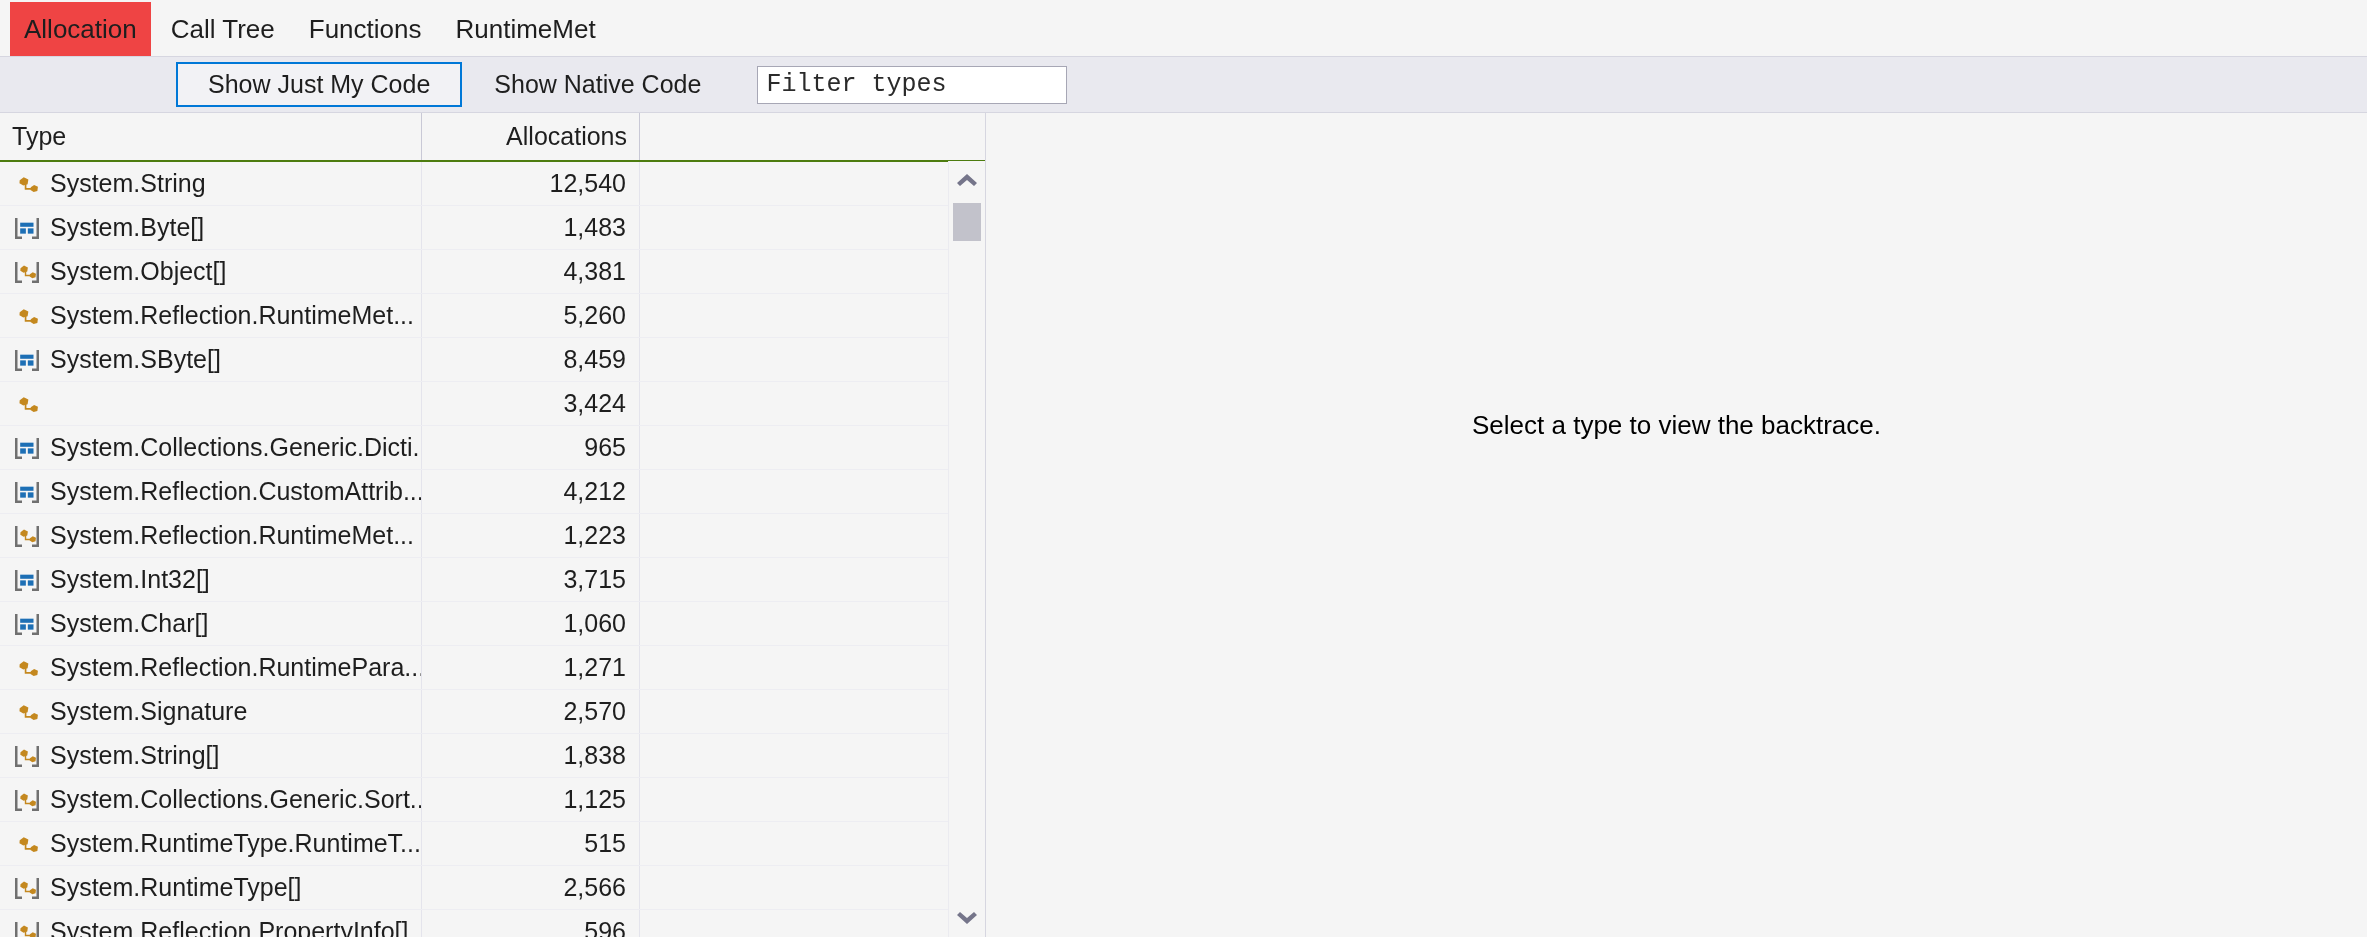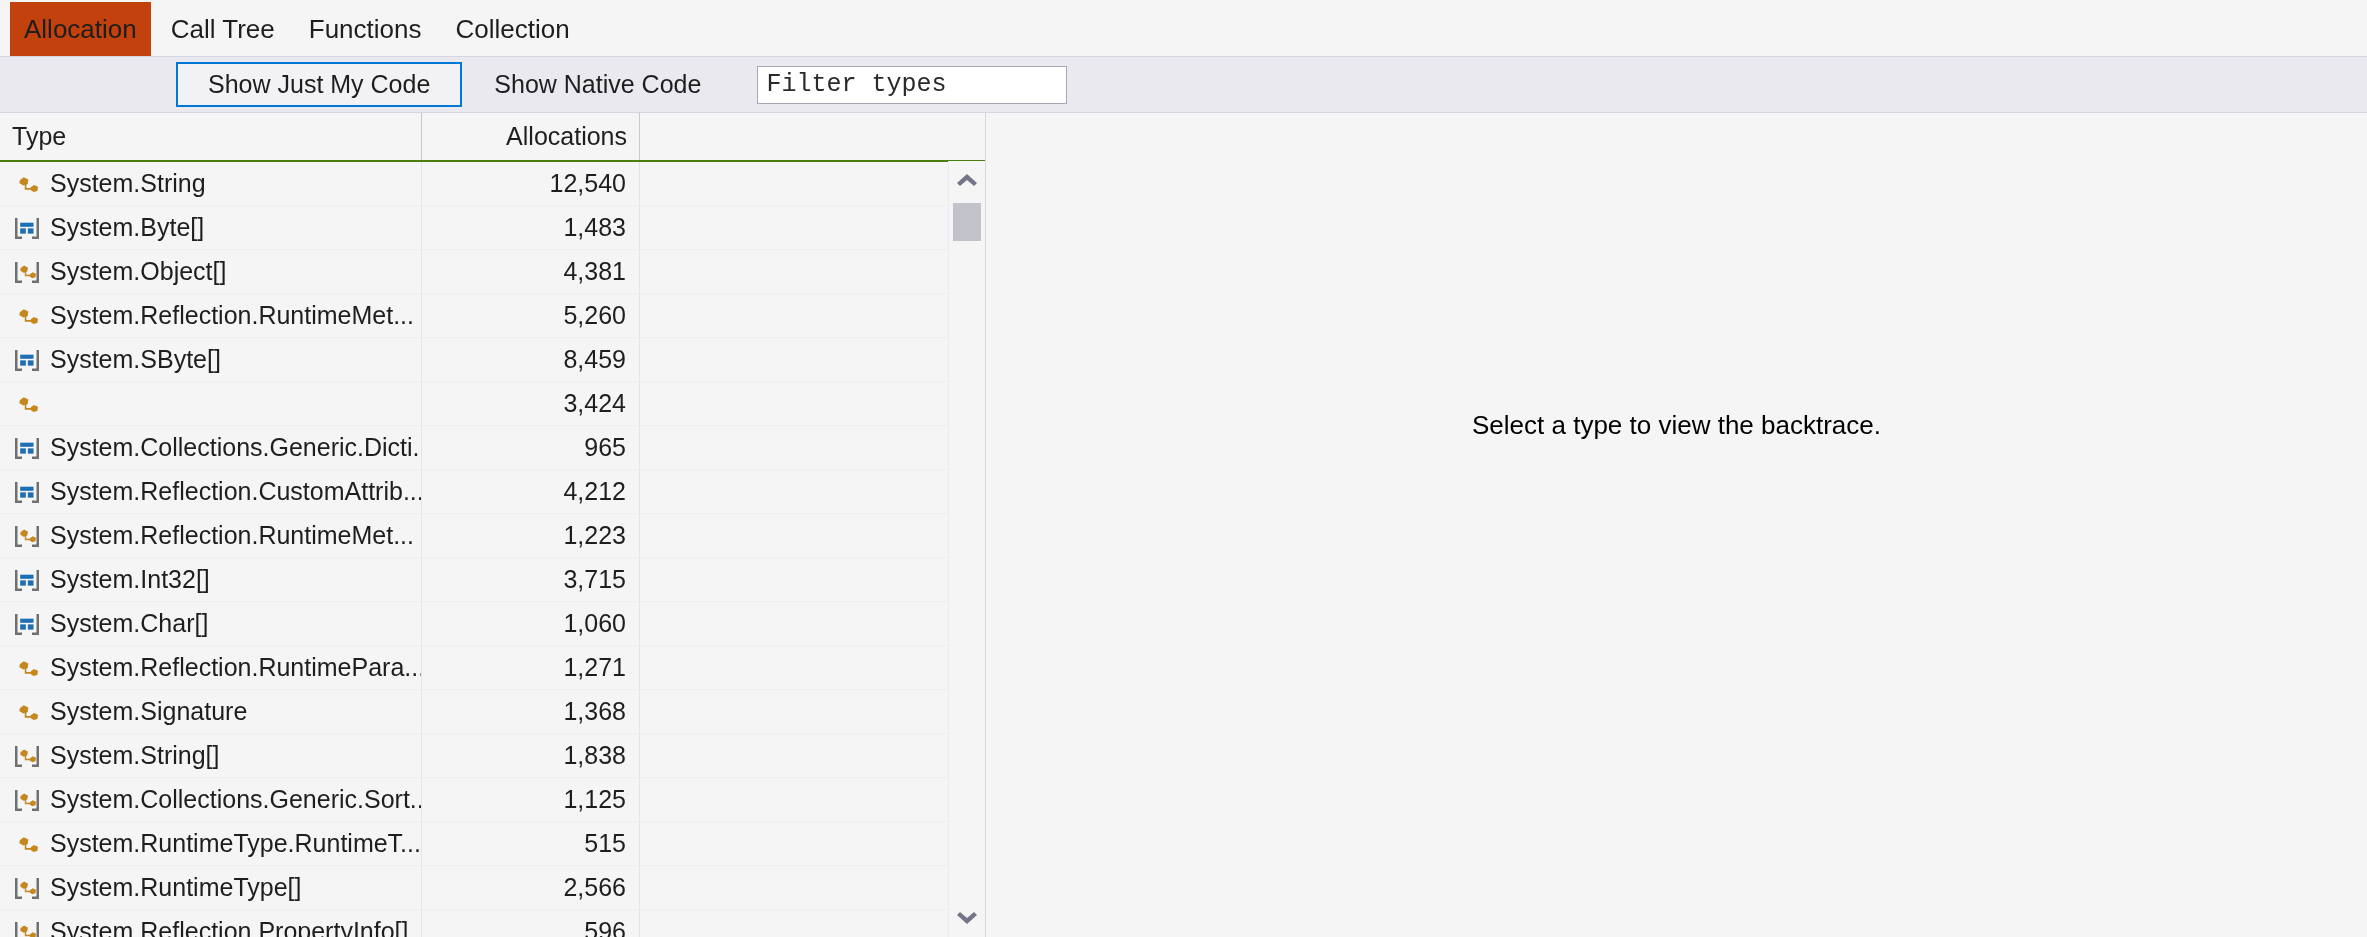--- a/index.html
+++ b/index.html
@@ -40,21 +40,21 @@
     line-height: 1;
     padding: 0 14px 14px 14px;
     margin-right: 6px;
     color: #1e1e1e;
     background: transparent;
     cursor: default;
     white-space: nowrap;
     user-select: none;
   }
   .tab.active {
-    background: #c2410c;
+    background: #ef4444;
     padding-top: 14px;
     margin-bottom: 0;
   }
 
   
   .toolbar {
     height: 56px;
     background: #e9e9ef;
     border-bottom: 1px solid #d6d6e0;
     display: flex;
@@ -243,21 +243,21 @@
 </style>
 </head>
 <body>
 
 <div class="app">
 
   <div class="tabstrip">
     <div class="tab active">Allocation</div>
     <div class="tab">Call Tree</div>
     <div class="tab">Functions</div>
-    <div class="tab">Collection</div>
+    <div class="tab">RuntimeMet</div>
   </div>
 
   <div class="toolbar">
     <div class="tb-btn focused">Show Just My Code</div>
     <div class="tb-btn">Show Native Code</div>
     <input class="filter-input" type="text" value="" placeholder="Filter types" style="">
   </div>
 
   <div class="split">
 
@@ -457,21 +457,21 @@
             <div class="cell-type">
               <svg class="ticon" viewBox="0 0 26 26">
                 <g transform="translate(4.5,5.5) scale(1.2)">
                   <path d="M1 3.2 L4.4 0.6 L8.2 2.4 L7.6 6.4 L4.0 7.6 L0.8 5.6 Z" fill="#c4881f"></path>
                   <path d="M10.2 9.0 L13.0 7.0 L16.2 8.6 L15.7 12.0 L12.6 13.0 L10.0 11.2 Z" fill="#c4881f"></path>
                   <path d="M6.6 5.2 L6.6 9.6 L11.4 9.6 L11.4 11.0 L5.2 11.0 L5.2 5.2 Z" fill="#c4881f"></path>
                 </g>
               </svg>
               <span class="type-label">System.Signature</span>
             </div>
-            <div class="cell-alloc">1,368</div>
+            <div class="cell-alloc">2,570</div>
             <div class="cell-spare"></div>
           </div>
           <div class="row">
             <div class="cell-type">
               <svg class="ticon" viewBox="0 0 26 26">
                 <path d="M1 3 L1 24 L8 24 L8 21.5 L3.5 21.5 L3.5 3 Z" fill="#707070"></path>
                 <path d="M25 3 L25 24 L18 24 L18 21.5 L22.5 21.5 L22.5 3 Z" fill="#707070"></path>
                 <g transform="translate(5.5,6) scale(1.02)">
                   <path d="M1 3.2 L4.4 0.6 L8.2 2.4 L7.6 6.4 L4.0 7.6 L0.8 5.6 Z" fill="#c4881f"></path>
                   <path d="M10.2 9.0 L13.0 7.0 L16.2 8.6 L15.7 12.0 L12.6 13.0 L10.0 11.2 Z" fill="#c4881f"></path>

